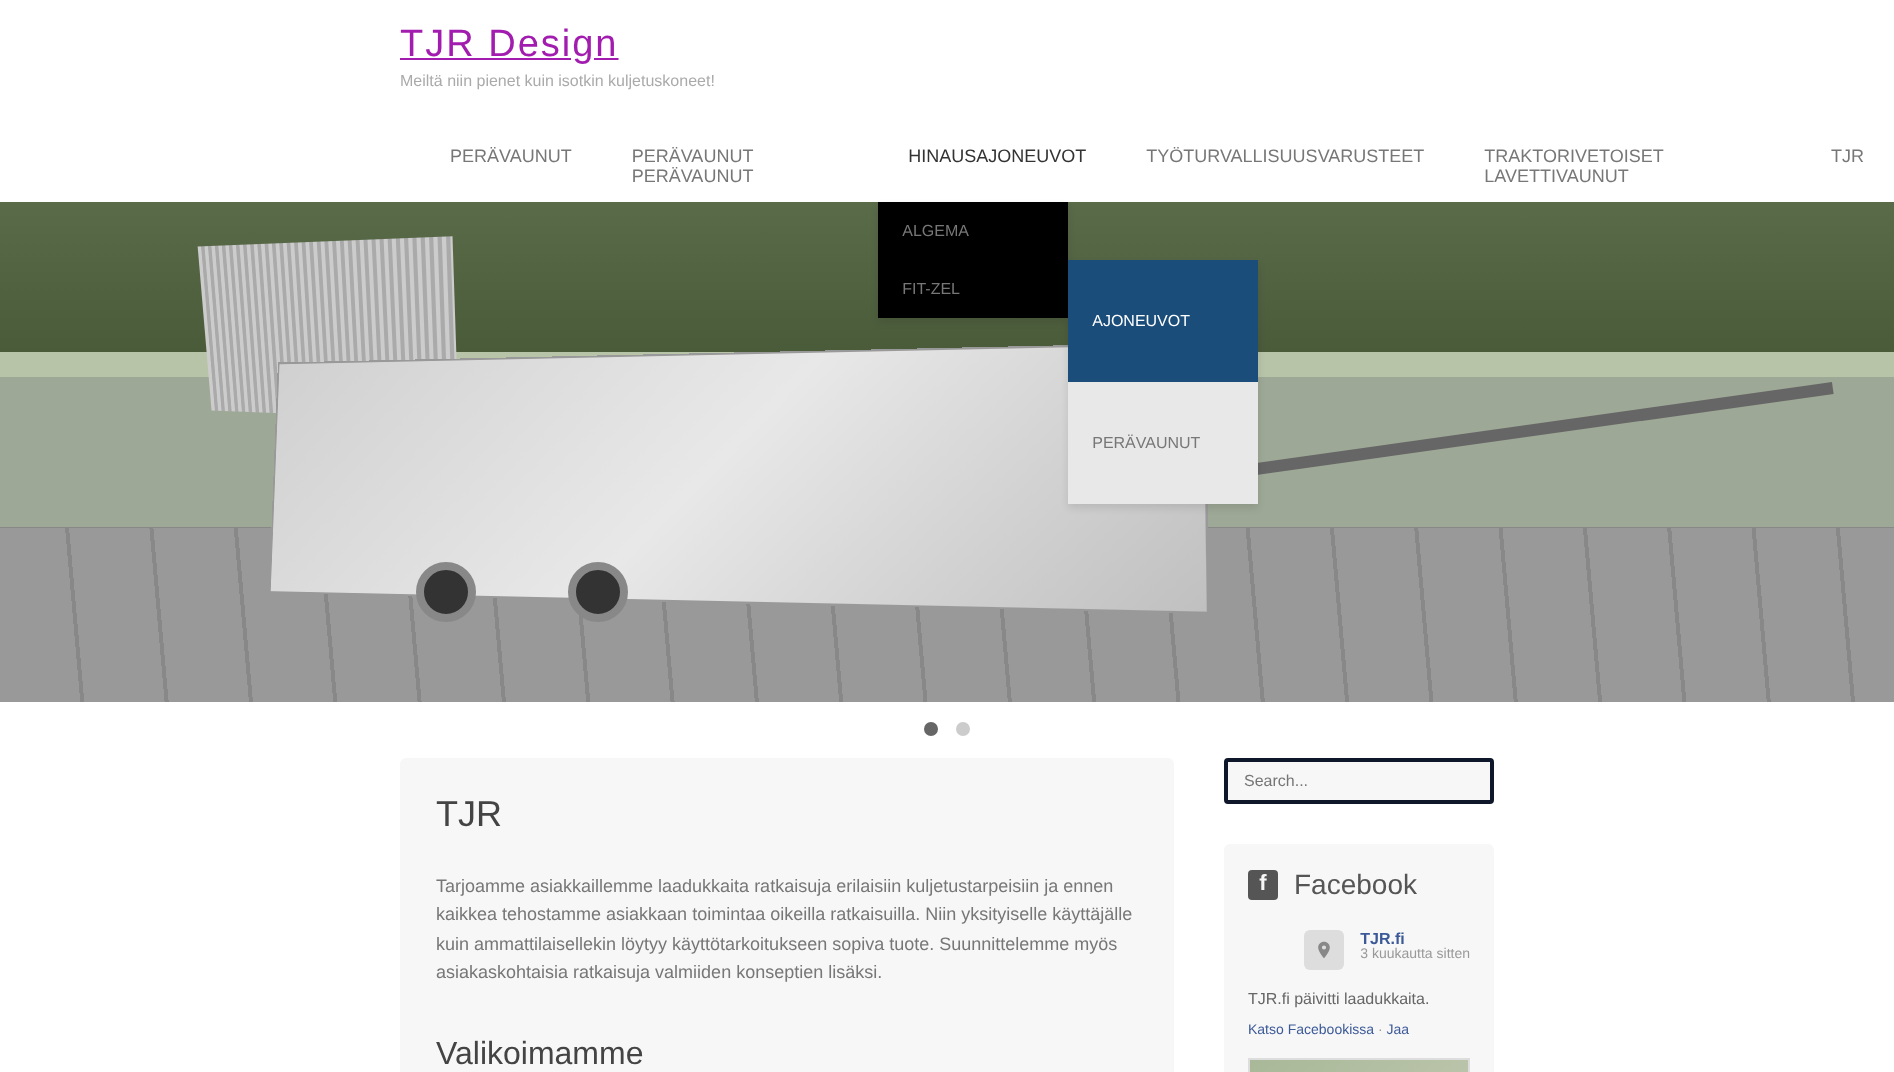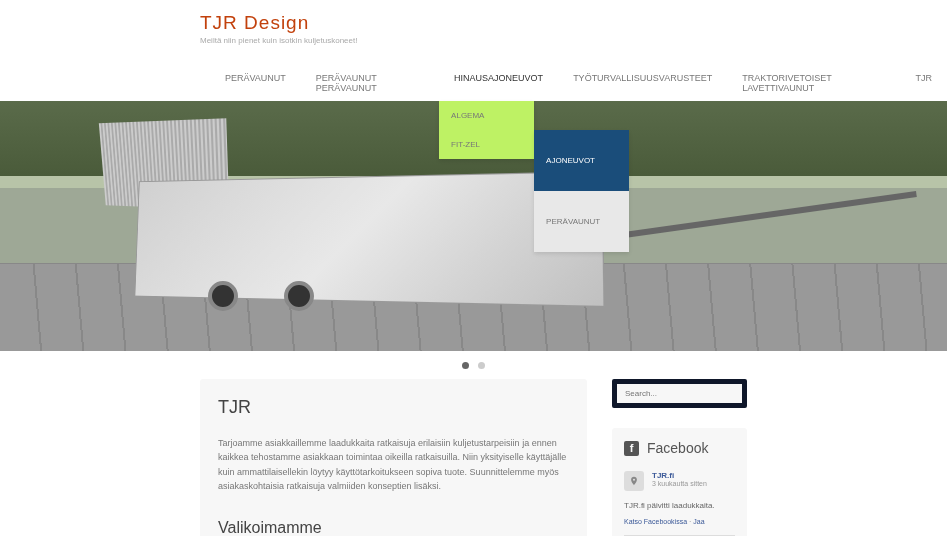--- a/index.html
+++ b/index.html
@@ -1,26 +1,26 @@
 <!DOCTYPE html>
 <html><head>
   <meta charset="utf-8">
   <style>
     * { margin: 0; padding: 0; box-sizing: border-box; }
     body { font-family: Arial, sans-serif; font-size: 11px; color: #555; background: #fff; }
     
     .header { max-width: 947px; margin: 0 auto; padding: 12px 0 0 200px; position: relative; z-index: 100; background: #fff; }
-    .site-title { font-size: 19px; font-weight: 300; color: #c2410c; letter-spacing: 1px; }
+    .site-title { font-size: 19px; font-weight: 300; color: #a21caf; letter-spacing: 1px; text-decoration: underline; }
     .site-tagline { font-size: 8px; color: #aaa; margin-top: 2px; }
     
     .nav { display: flex; gap: 0; margin-top: 20px; padding-left: 10px; position: relative; }
     .nav-item { padding: 8px 15px; font-size: 9px; color: #777; cursor: pointer; position: relative; }
     .nav-item.active { color: #333; }
     
-    .dropdown { position: absolute; top: 100%; left: 0; background: #bef264; width: 95px; box-shadow: 0 2px 4px rgba(0,0,0,0.1); }
+    .dropdown { position: absolute; top: 100%; left: 0; background: #000000; width: 95px; box-shadow: 0 2px 4px rgba(0,0,0,0.1); }
     .dropdown-item { padding: 10px 12px; font-size: 8px; color: #777; cursor: pointer; position: relative; }
     
     .sub-dropdown { position: absolute; left: 100%; top: 0; background: #e8e8e8; width: 95px; box-shadow: 0 2px 4px rgba(0,0,0,0.1); }
     .sub-dropdown-item { padding: 26px 12px; font-size: 8px; color: #777; cursor: pointer; }
     .sub-dropdown-item.highlighted { background: #1a4d7a; color: #fff; }
     
     .hero { width: 100%; height: 250px; background: linear-gradient(to bottom, #b8c4a8 0%, #b8c4a8 35%, #9ea896 35%, #9ea896 65%, #888 65%, #888 100%); position: relative; overflow: hidden; }
     .trailer-body { position: absolute; left: 12%; top: 30%; width: 50%; height: 50%; background: linear-gradient(135deg, #d0d0d0, #e8e8e8, #c0c0c0); transform: perspective(600px) rotateY(-12deg) rotateX(4deg); border: 1px solid #999; }
     .trailer-ramp { position: absolute; left: 10%; top: 8%; width: 14%; height: 35%; background: repeating-linear-gradient(90deg, #ccc 0px, #ccc 2px, #aaa 2px, #aaa 4px); transform: perspective(400px) rotateY(-20deg) rotateX(-10deg); }
     .trailer-hitch { position: absolute; right: 3%; top: 45%; width: 35%; height: 6px; background: #666; transform: rotate(-8deg); }
@@ -33,26 +33,26 @@
     .dot { display: inline-block; width: 7px; height: 7px; border-radius: 50%; background: #ccc; margin: 0 3px; cursor: pointer; }
     .dot.active { background: #666; }
     
     .main { max-width: 947px; margin: 0 auto; display: flex; gap: 25px; padding: 0 200px 0 200px; }
     .content { flex: 1; background: #f7f7f7; padding: 18px; border-radius: 3px; }
     .content h1 { font-size: 18px; font-weight: 300; color: #444; margin-bottom: 18px; }
     .content p { font-size: 9px; line-height: 1.6; color: #777; }
     .content h2 { font-size: 16px; font-weight: 300; color: #444; margin: 25px 0 15px; }
     
     .sidebar { width: 135px; }
-    .search-box { width: 100%; padding: 5px 8px; font-size: 8px; border: 5px solid #0f172a; border-radius: 2px; margin-bottom: 20px; background: #f7f7f7; color: #888; }
+    .search-box { width: 100%; padding: 5px 8px; font-size: 8px; border: 2px solid #0f172a; border-radius: 2px; margin-bottom: 20px; background: #f7f7f7; color: #888; }
     
     .fb-widget { background: #f7f7f7; padding: 12px; border-radius: 3px; }
     .fb-title { display: flex; align-items: center; gap: 8px; font-size: 14px; font-weight: 300; color: #555; margin-bottom: 15px; }
     .fb-icon { width: 15px; height: 15px; background: #555; border-radius: 2px; display: flex; align-items: center; justify-content: center; color: #f7f7f7; font-size: 11px; font-weight: bold; }
-    .fb-post { display: flex; gap: 8px; margin-bottom: 10px; }
+    .fb-post { display: flex; gap: 8px; margin-bottom: 10px; justify-content: flex-end; }
     .fb-marker { width: 20px; height: 20px; background: #ddd; border-radius: 3px; display: flex; align-items: center; justify-content: center; flex-shrink: 0; }
     .fb-marker svg { width: 10px; height: 10px; }
     .fb-post-info { font-size: 8px; }
     .fb-post-title { color: #3b5998; font-weight: bold; }
     .fb-post-time { color: #999; font-size: 7px; }
     .fb-post-text { font-size: 8px; color: #666; margin-bottom: 8px; }
     .fb-post-links { font-size: 7px; color: #999; margin-bottom: 10px; }
     .fb-post-links a { color: #3b5998; text-decoration: none; }
     
     .fb-page { background: #fff; border: 1px solid #ddd; position: relative; height: 70px; overflow: hidden; }

